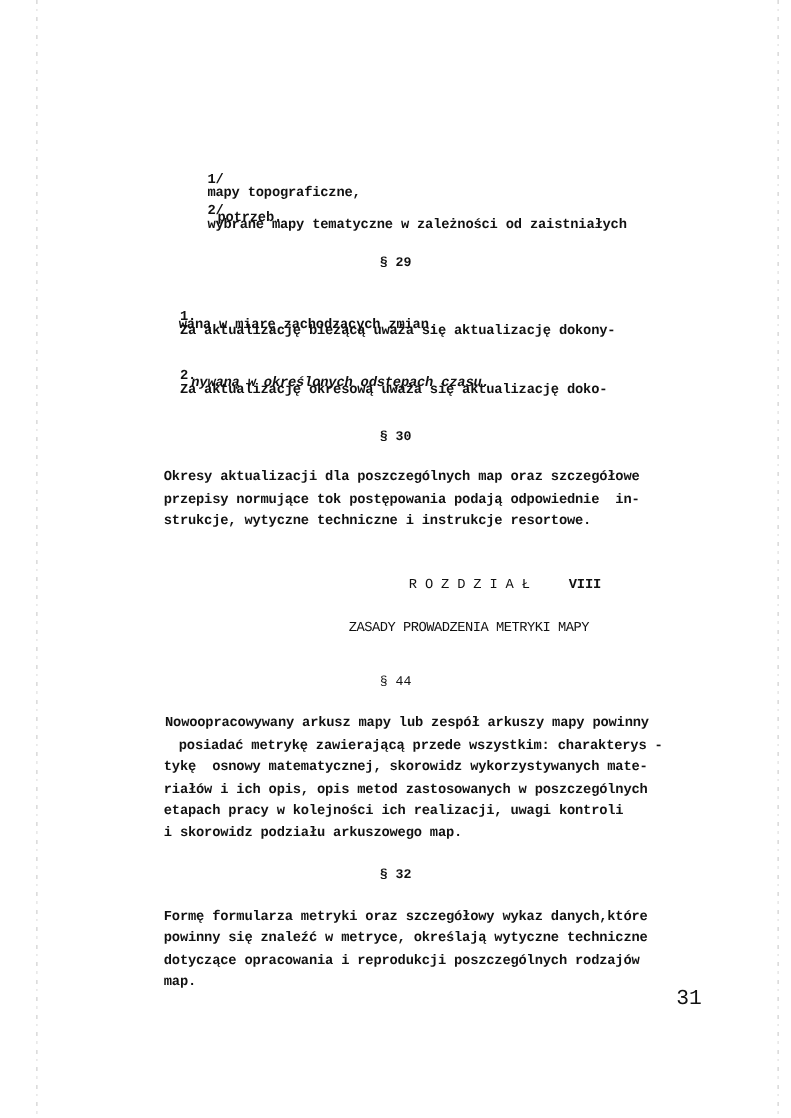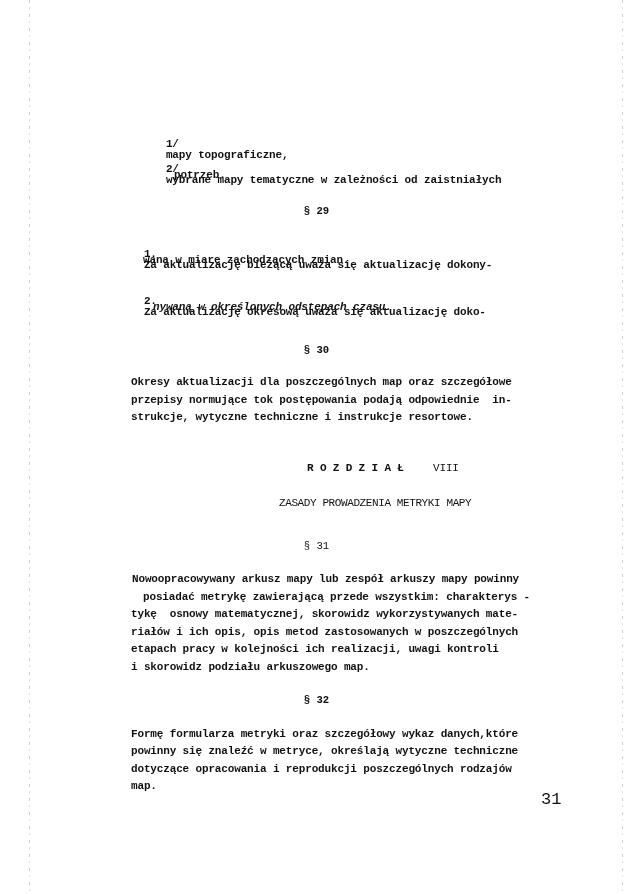--- a/index.html
+++ b/index.html
@@ -45,25 +45,25 @@
   <span>2.</span>
   <span>Za aktualizację okresową uważa się aktualizację doko-</span>
 </div>
 <div class="txt" style="left:153px; top:302px;font-style:italic;">nywaną w określonych odstępach czasu.</div>
 
 <div class="center" style="top:344px;">§ 30</div>
 <div class="txt" style="left:131px; top:377px;">Okresy aktualizacji dla poszczególnych map oraz szczegółowe</div>
 <div class="txt" style="left:131px; top:395px;">przepisy normujące tok postępowania podają odpowiednie  in-</div>
 <div class="txt" style="left:131px; top:412px;">strukcje, wytyczne techniczne i instrukcje resortowe.</div>
 
-<div class="txt" style="left:307px; top:463px; font-weight:bold;">R O Z D Z I A Ł</div>
-<div class="txt" style="left:433px; top:463px; font-weight:normal;">VIII</div>
+<div class="txt" style="left:327px; top:463px; font-weight:normal;">R O Z D Z I A Ł</div>
+<div class="txt" style="left:455px; top:463px; font-weight:bold;">VIII</div>
 <div class="txt" style="left:279px; top:498px; font-weight:normal; letter-spacing:-0.4px;">ZASADY PROWADZENIA METRYKI MAPY</div>
 
-<div class="center" style="top:540px; font-weight:normal;">§ 31</div>
+<div class="center" style="top:540px; font-weight:normal;">§ 44</div>
 <div class="txt" style="left:132px; top:574px;">Nowoopracowywany arkusz mapy lub zespół arkuszy mapy powinny</div>
 <div class="txt" style="left:143px; top:592px;">posiadać metrykę zawierającą przede wszystkim: charakterys -</div>
 <div class="txt" style="left:131px; top:609px;">tykę  osnowy matematycznej, skorowidz wykorzystywanych mate-</div>
 <div class="txt" style="left:131px; top:627px;">riałów i ich opis, opis metod zastosowanych w poszczególnych</div>
 <div class="txt" style="left:131px; top:644px;">etapach pracy w kolejności ich realizacji, uwagi kontroli</div>
 <div class="txt" style="left:131px; top:662px;font-family:Liberation Mono, monospace;">i skorowidz podziału arkuszowego map.</div>
 
 <div class="center" style="top:694px;">§ 32</div>
 <div class="txt" style="left:131px; top:729px;">Formę formularza metryki oraz szczegółowy wykaz danych,które</div>
 <div class="txt" style="left:131px; top:746px;">powinny się znaleźć w metryce, określają wytyczne techniczne</div>

